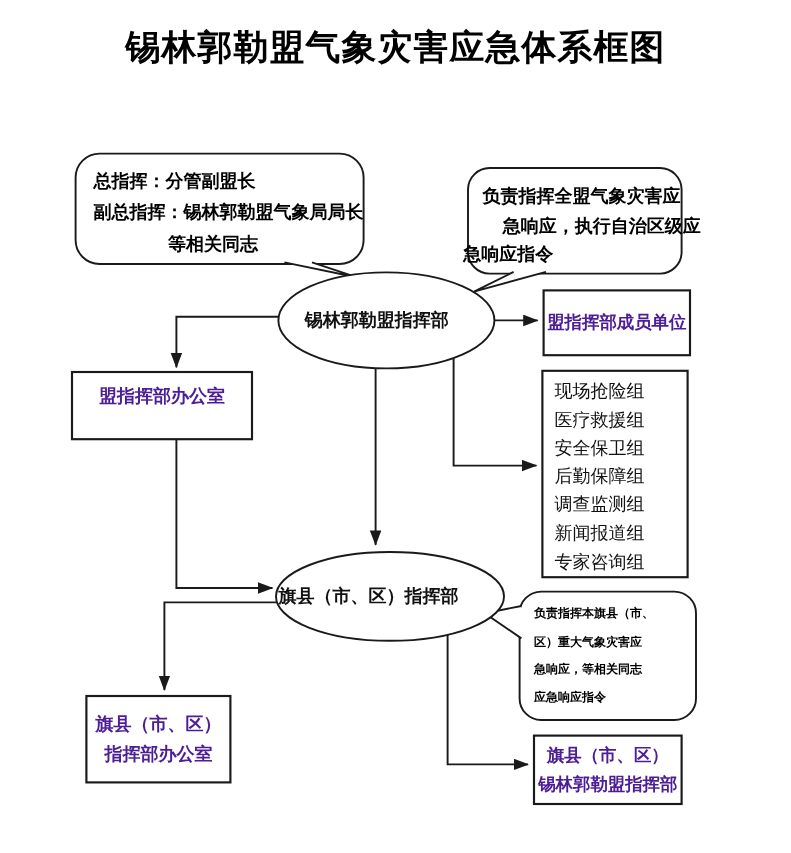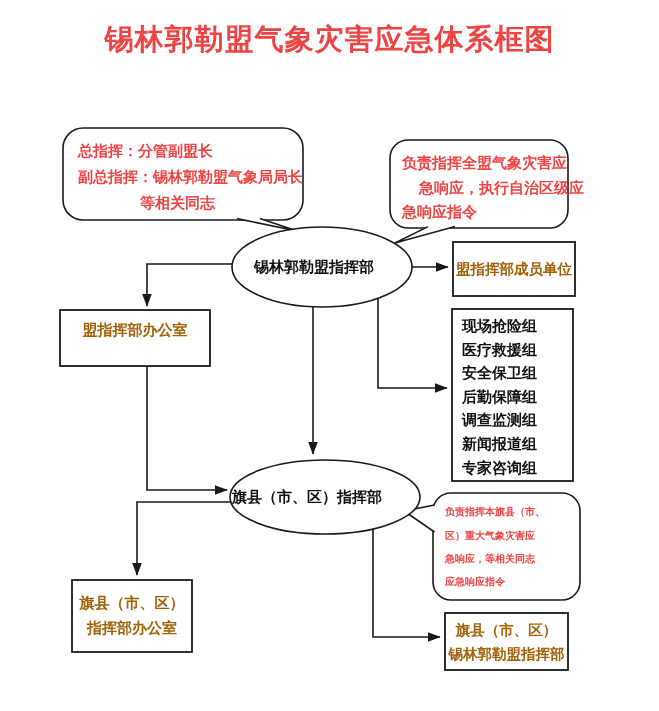--- a/index.html
+++ b/index.html
@@ -6,49 +6,49 @@
   .canvas {
     position: relative;
     width: 659px;
     height: 711px;
     background: #ffffff;
     font-family: "DejaVu Sans", "Liberation Sans", sans-serif;
     color: #111111;
     overflow: hidden;
   }
   svg.layer { position: absolute; left: 0; top: 0; width: 659px; height: 711px; }
-  .t { position: absolute; font-weight: bold; color: #ef4444; white-space: nowrap; }
+  .t { position: absolute; font-weight: bold; color: #000000; white-space: nowrap; }
   .title {
     left: 0; right: 0; top: 20px;
     text-align: center;
     font-size: 29px;
     letter-spacing: 1px;
   }
   .fs15 { font-size: 15px; line-height: 20px; }
   .fs14 { font-size: 10px; line-height: 19px; }
   .boxtext {
     position: absolute;
     font-weight: bold;
-    color: #a16207;
+    color: #4c1d95;
     display: flex;
     flex-direction: column;
     align-items: center;
     justify-content: center;
     text-align: center;
     font-size: 15px;
   }
   .boxtext > div { line-height: 25px; white-space: nowrap; }
   .ellipsetext {
     position: absolute;
     font-weight: bold;
     font-size: 15px;
     text-align: center;
     white-space: nowrap;
   }
-  .grouplist { position: absolute; left: 462px; top: 315px; font-weight: bold; font-size: 15px; }
+  .grouplist { position: absolute; left: 462px; top: 315px; font-weight: normal; font-size: 15px; }
   .grouplist > div { line-height: 23.6px; white-space: nowrap; }
 </style>
 </head>
 <body>
 
 <div class="canvas">
 
   <div class="t title">锡林郭勒盟气象灾害应急体系框图</div>
 
   <svg class="layer" viewBox="0 0 659 711" fill="none" xmlns="http://www.w3.org/2000/svg">
@@ -84,21 +84,21 @@
     <rect x="72" y="580" width="120" height="72" fill="#ffffff" stroke="#1a1a1a" stroke-width="1.8"></rect>
     <rect x="445" y="613" width="123" height="57" fill="#ffffff" stroke="#1a1a1a" stroke-width="1.8"></rect>
   </svg>
 
   <div class="t fs15" style="left:78px; top:141px;">总指挥：分管副盟长</div>
   <div class="t fs15" style="left:78px; top:167px;">副总指挥：锡林郭勒盟气象局局长</div>
   <div class="t fs15" style="left:140px; top:193px;">等相关同志</div>
 
   <div class="t fs15" style="left:402px; top:153px;">负责指挥全盟气象灾害应</div>
   <div class="t fs15" style="left:419px; top:178px;">急响应，执行自治区级应</div>
-  <div class="t fs15" style="left:402px; top:202px;">急响应指令</div>
+  <div class="t fs15" style="left:386px; top:202px;">急响应指令</div>
 
   <div class="t fs14" style="left:445px; top:502px;">负责指挥本旗县（市、</div>
   <div class="t fs14" style="left:445px; top:526px;">区）重大气象灾害应</div>
   <div class="t fs14" style="left:445px; top:549px;">急响应，等相关同志</div>
   <div class="t fs14" style="left:445px; top:572px;">应急响应指令</div>
 
   <div class="ellipsetext" style="left:232px; width:164px; top:258px;">锡林郭勒盟指挥部</div>
   <div class="ellipsetext" style="left:230px; width:154px; top:488px;">旗县（市、区）指挥部</div>
 
   <div class="boxtext" style="left:453px; top:242px; width:122px; height:54px; font-size:14.5px;">

